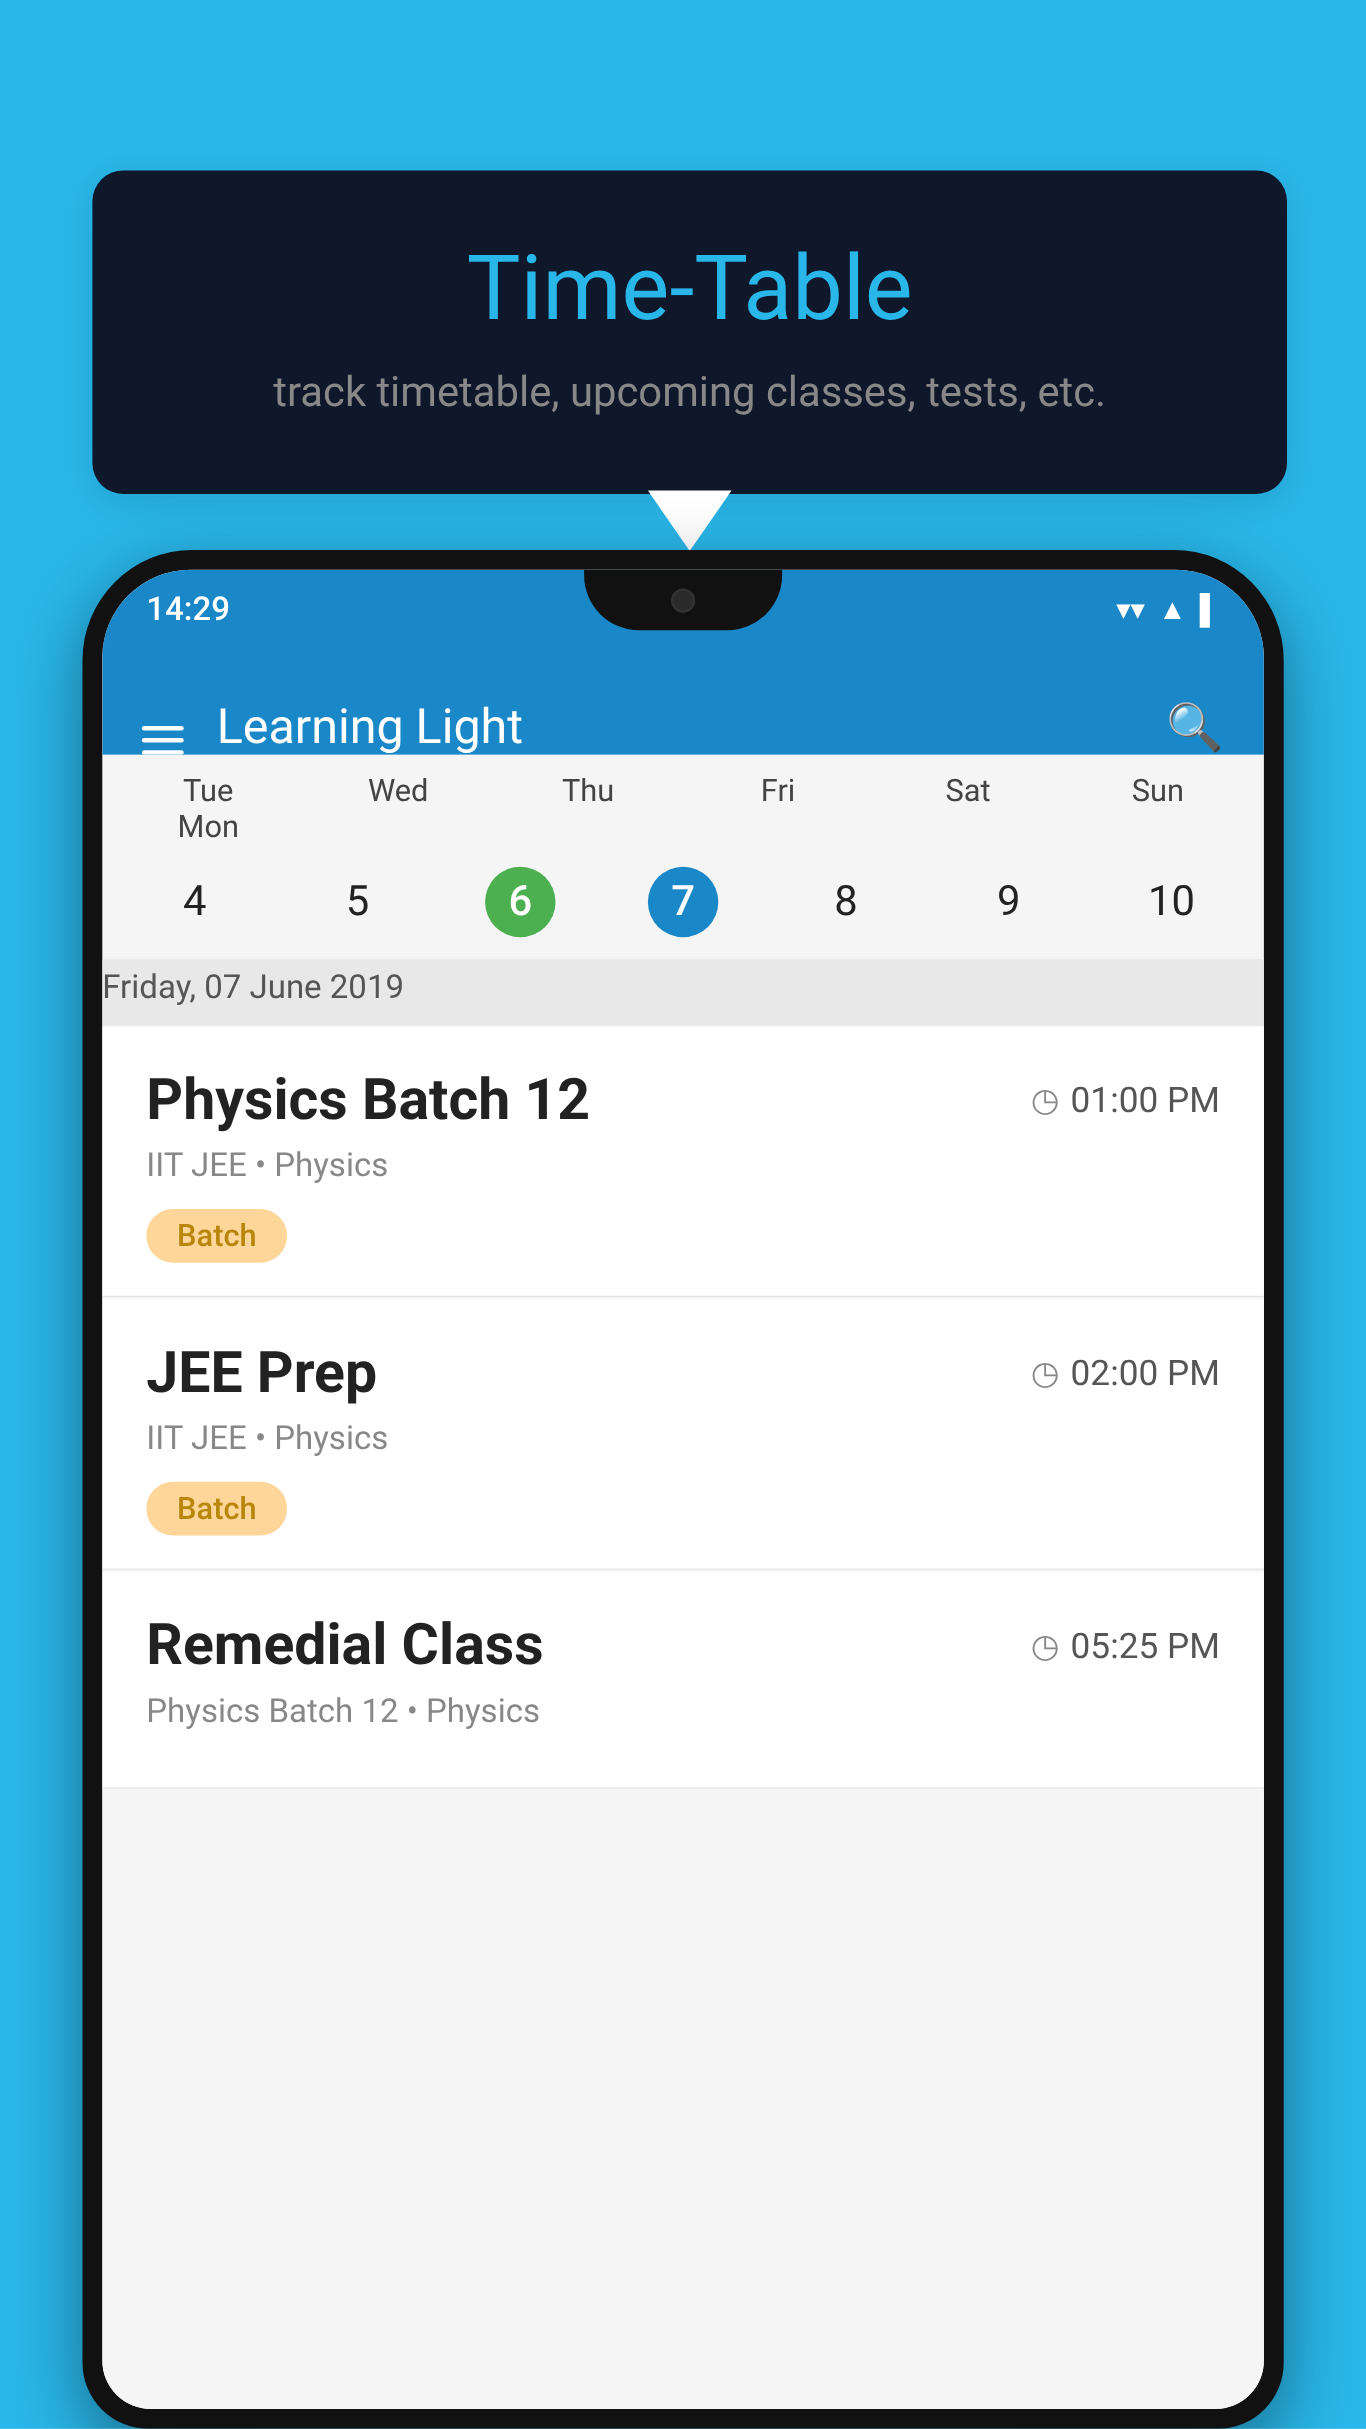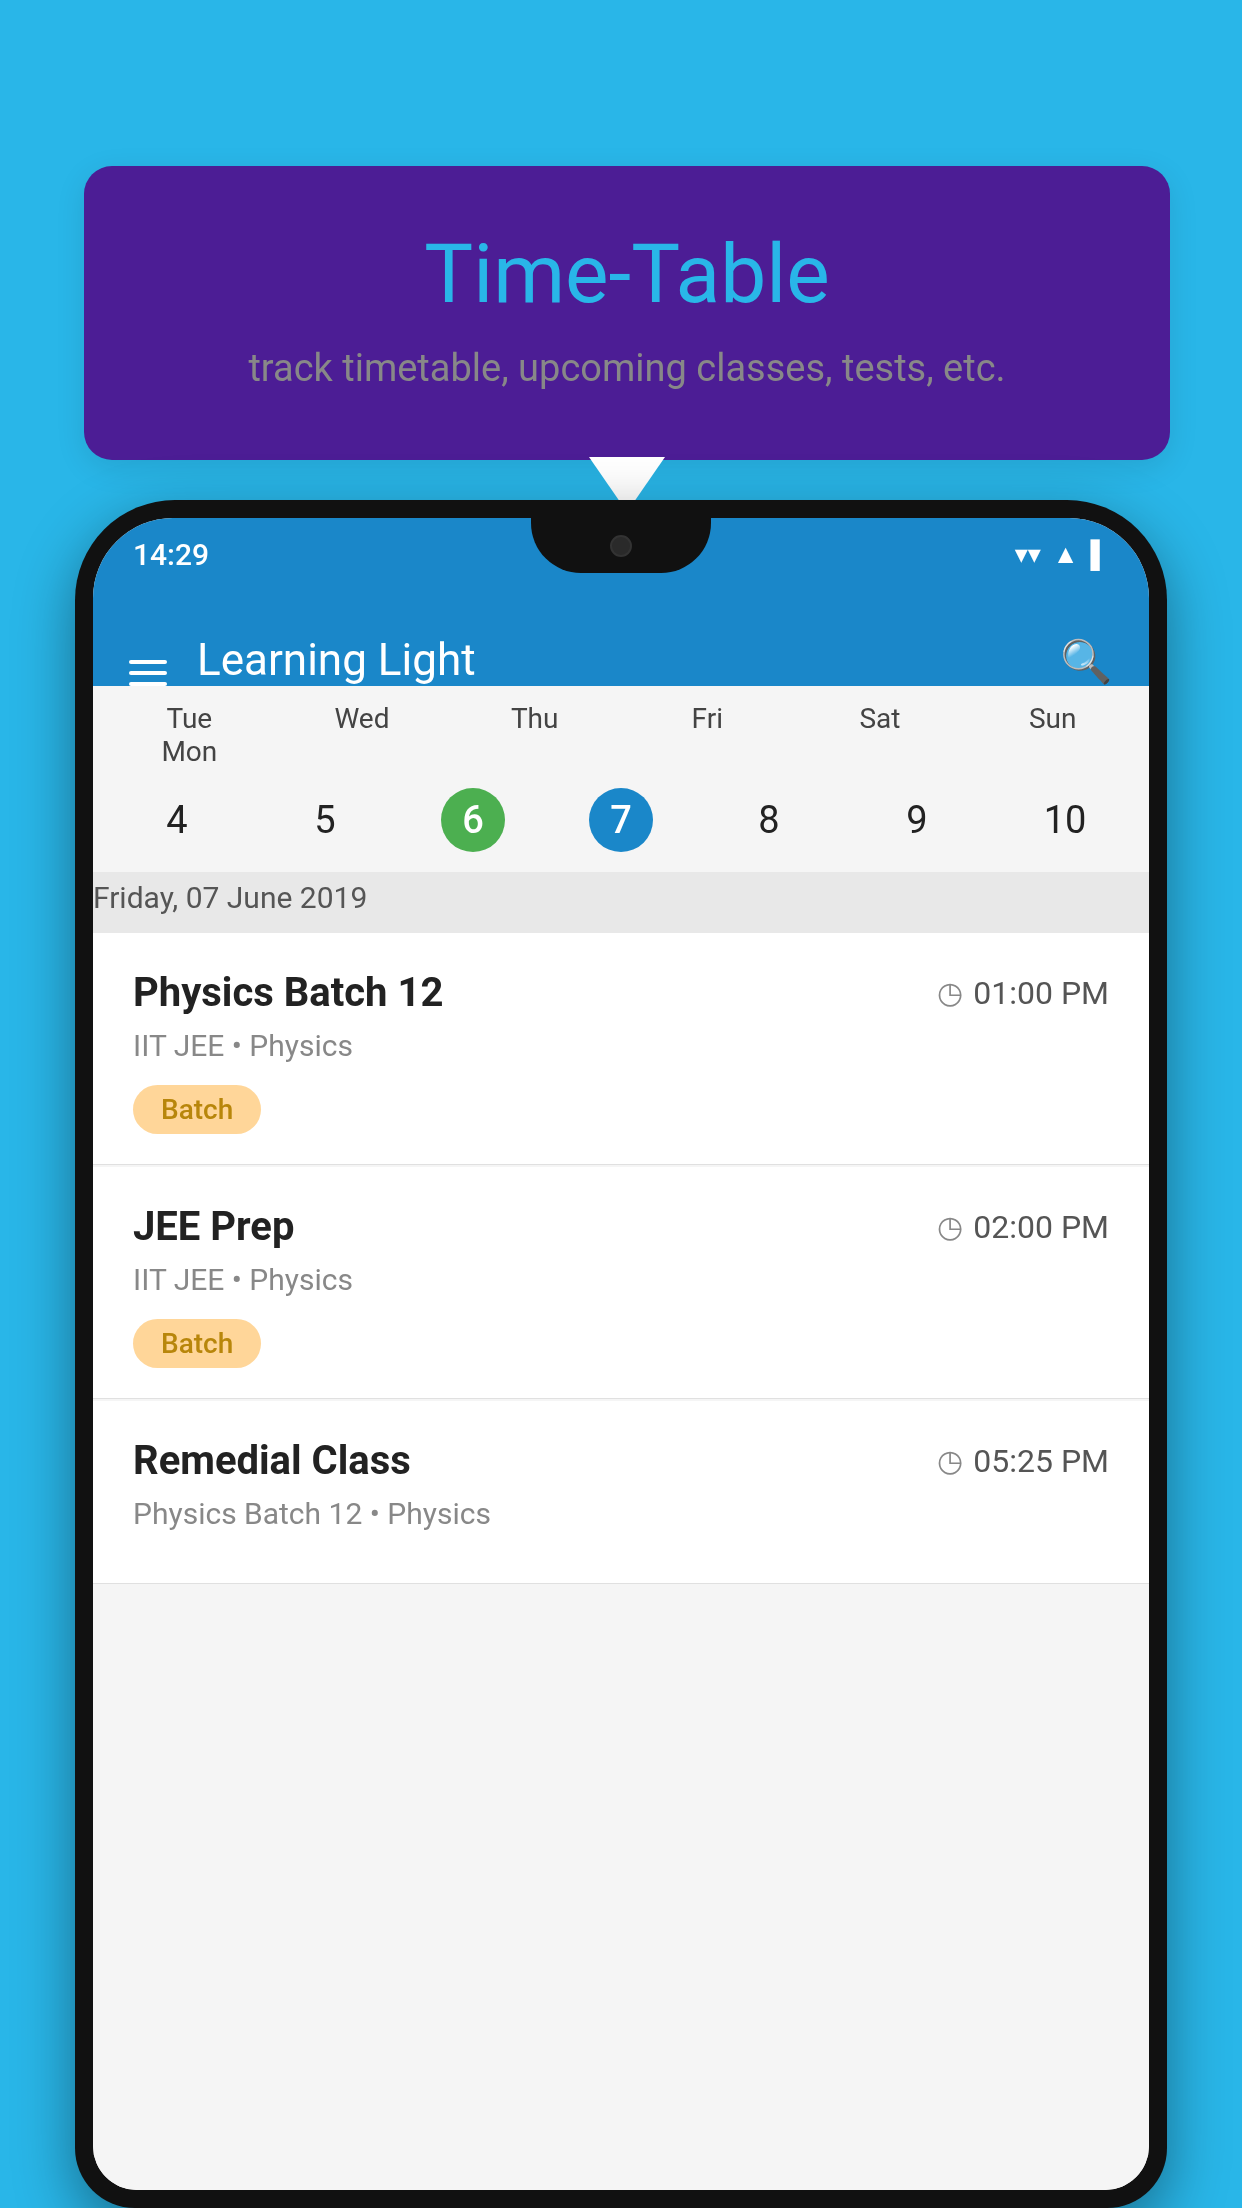--- a/index.html
+++ b/index.html
@@ -12,25 +12,24 @@
       overflow: hidden;
       position: relative;
     }
 
     
     .speech-bubble {
       position: absolute;
       top: 155px;
       left: 84px;
       right: 72px;
-      background: #4c1d95;
+      background: #0f172a;
       border-radius: 28px;
       padding: 60px 70px 70px;
       box-shadow: 0 8px 30px rgba(0,0,0,0.1);
-      margin-top: 11px;
     }
 
     .speech-bubble::after {
       content: '';
       position: absolute;
       bottom: -52px;
       left: 50%;
       transform: translateX(-50%);
       width: 0;
       height: 0;
@@ -244,21 +243,21 @@
     }
 
     .item-header {
       display: flex;
       align-items: center;
       justify-content: space-between;
       margin-bottom: 12px;
     }
 
     .item-title {
-      font-size: 40px;
+      font-size: 52px;
       font-weight: 700;
       color: #222;
     }
 
     .item-time {
       display: flex;
       align-items: center;
       gap: 10px;
       font-size: 32px;
       color: #555;

